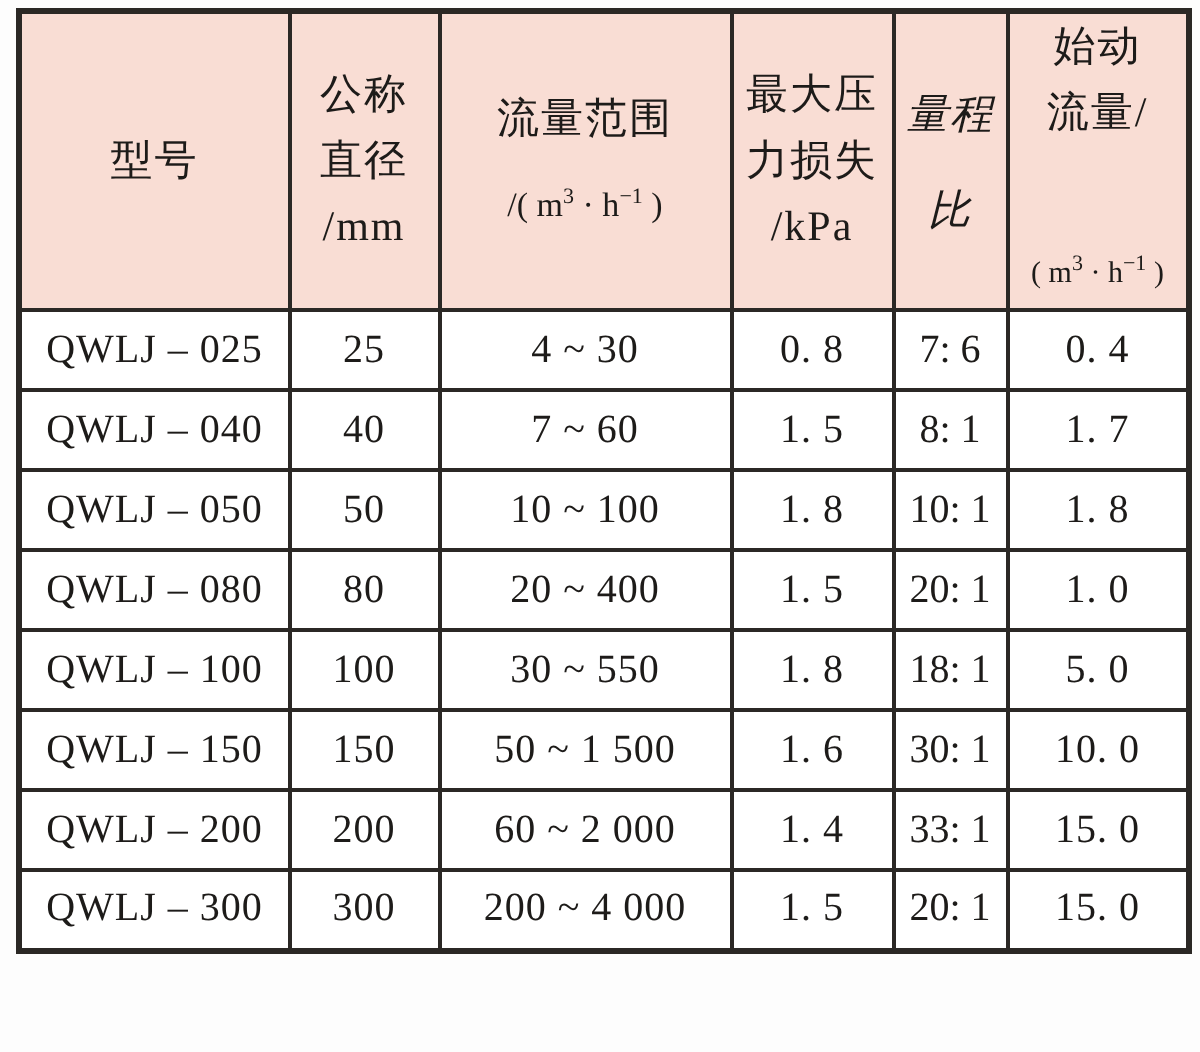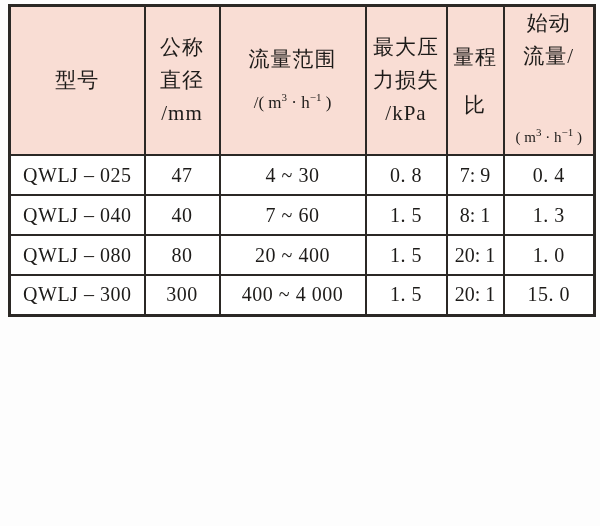--- a/index.html
+++ b/index.html
@@ -36,21 +36,21 @@
     padding: 0;
   }
   thead th {
     background: var(--header-bg);
     font-weight: normal;
     font-size: 21px;
     letter-spacing: 1px;
     height: 112px;
   }
   .hline { line-height: 33px; }
-  th.h2 .hline { line-height: 48px; }
+  th.h2 .hline { line-height: 48px; font-style: italic; }
   th.flowhead .hline { line-height: 44px; }
   .unit {
     font-size: 17px;
     letter-spacing: 0px;
     white-space: nowrap;
   }
   .unit sup {
     font-size: 11px;
     letter-spacing: 0px;
     vertical-align: super;
@@ -105,45 +105,77 @@
         <th class="starthead">
           <div class="hline">始动</div>
           <div class="hline">流量/</div>
           <div class="hline unit"><span>( m</span><sup>3</sup><span> · h</span><sup>−1</sup><span> )</span></div>
         </th>
       </tr>
     </thead>
     <tbody>
       <tr>
         <td class="c-model">QWLJ – 025</td>
-        <td class="c-dn">47</td>
+        <td class="c-dn">25</td>
         <td class="c-range">4 ~ 30</td>
         <td class="c-loss">0. 8</td>
-        <td class="c-ratio">7: 9</td>
+        <td class="c-ratio">7: 6</td>
         <td class="c-start">0. 4</td>
       </tr>
       <tr>
         <td class="c-model">QWLJ – 040</td>
         <td class="c-dn">40</td>
         <td class="c-range">7 ~ 60</td>
         <td class="c-loss">1. 5</td>
         <td class="c-ratio">8: 1</td>
-        <td class="c-start">1. 3</td>
+        <td class="c-start">1. 7</td>
+      </tr>
+      <tr>
+        <td class="c-model">QWLJ – 050</td>
+        <td class="c-dn">50</td>
+        <td class="c-range">10 ~ 100</td>
+        <td class="c-loss">1. 8</td>
+        <td class="c-ratio">10: 1</td>
+        <td class="c-start">1. 8</td>
       </tr>
       <tr>
         <td class="c-model">QWLJ – 080</td>
         <td class="c-dn">80</td>
         <td class="c-range">20 ~ 400</td>
         <td class="c-loss">1. 5</td>
         <td class="c-ratio">20: 1</td>
         <td class="c-start">1. 0</td>
       </tr>
       <tr>
+        <td class="c-model">QWLJ – 100</td>
+        <td class="c-dn">100</td>
+        <td class="c-range">30 ~ 550</td>
+        <td class="c-loss">1. 8</td>
+        <td class="c-ratio">18: 1</td>
+        <td class="c-start">5. 0</td>
+      </tr>
+      <tr>
+        <td class="c-model">QWLJ – 150</td>
+        <td class="c-dn">150</td>
+        <td class="c-range">50 ~ 1 500</td>
+        <td class="c-loss">1. 6</td>
+        <td class="c-ratio">30: 1</td>
+        <td class="c-start">10. 0</td>
+      </tr>
+      <tr>
+        <td class="c-model">QWLJ – 200</td>
+        <td class="c-dn">200</td>
+        <td class="c-range">60 ~ 2 000</td>
+        <td class="c-loss">1. 4</td>
+        <td class="c-ratio">33: 1</td>
+        <td class="c-start">15. 0</td>
+      </tr>
+      <tr>
         <td class="c-model">QWLJ – 300</td>
         <td class="c-dn">300</td>
-        <td class="c-range">400 ~ 4 000</td>
+        <td class="c-range">200 ~ 4 000</td>
         <td class="c-loss">1. 5</td>
         <td class="c-ratio">20: 1</td>
         <td class="c-start">15. 0</td>
       </tr>
     </tbody>
   </table>
 </div>
 
 </body></html>

